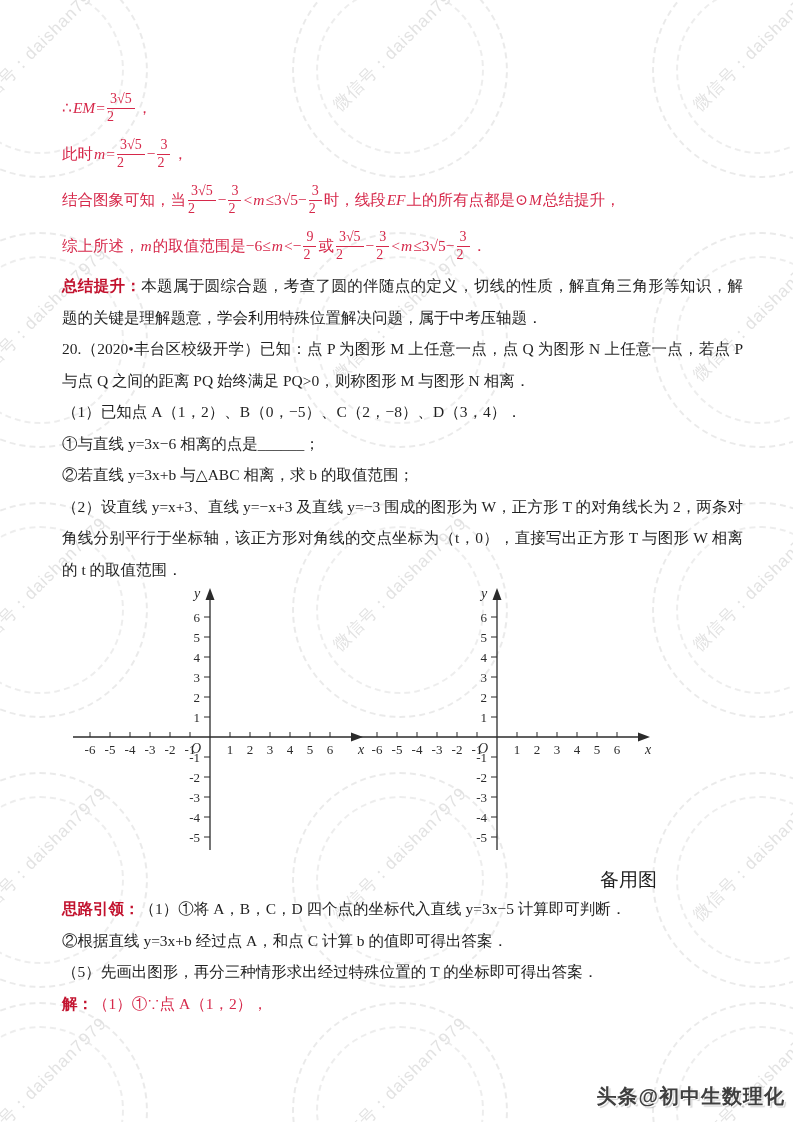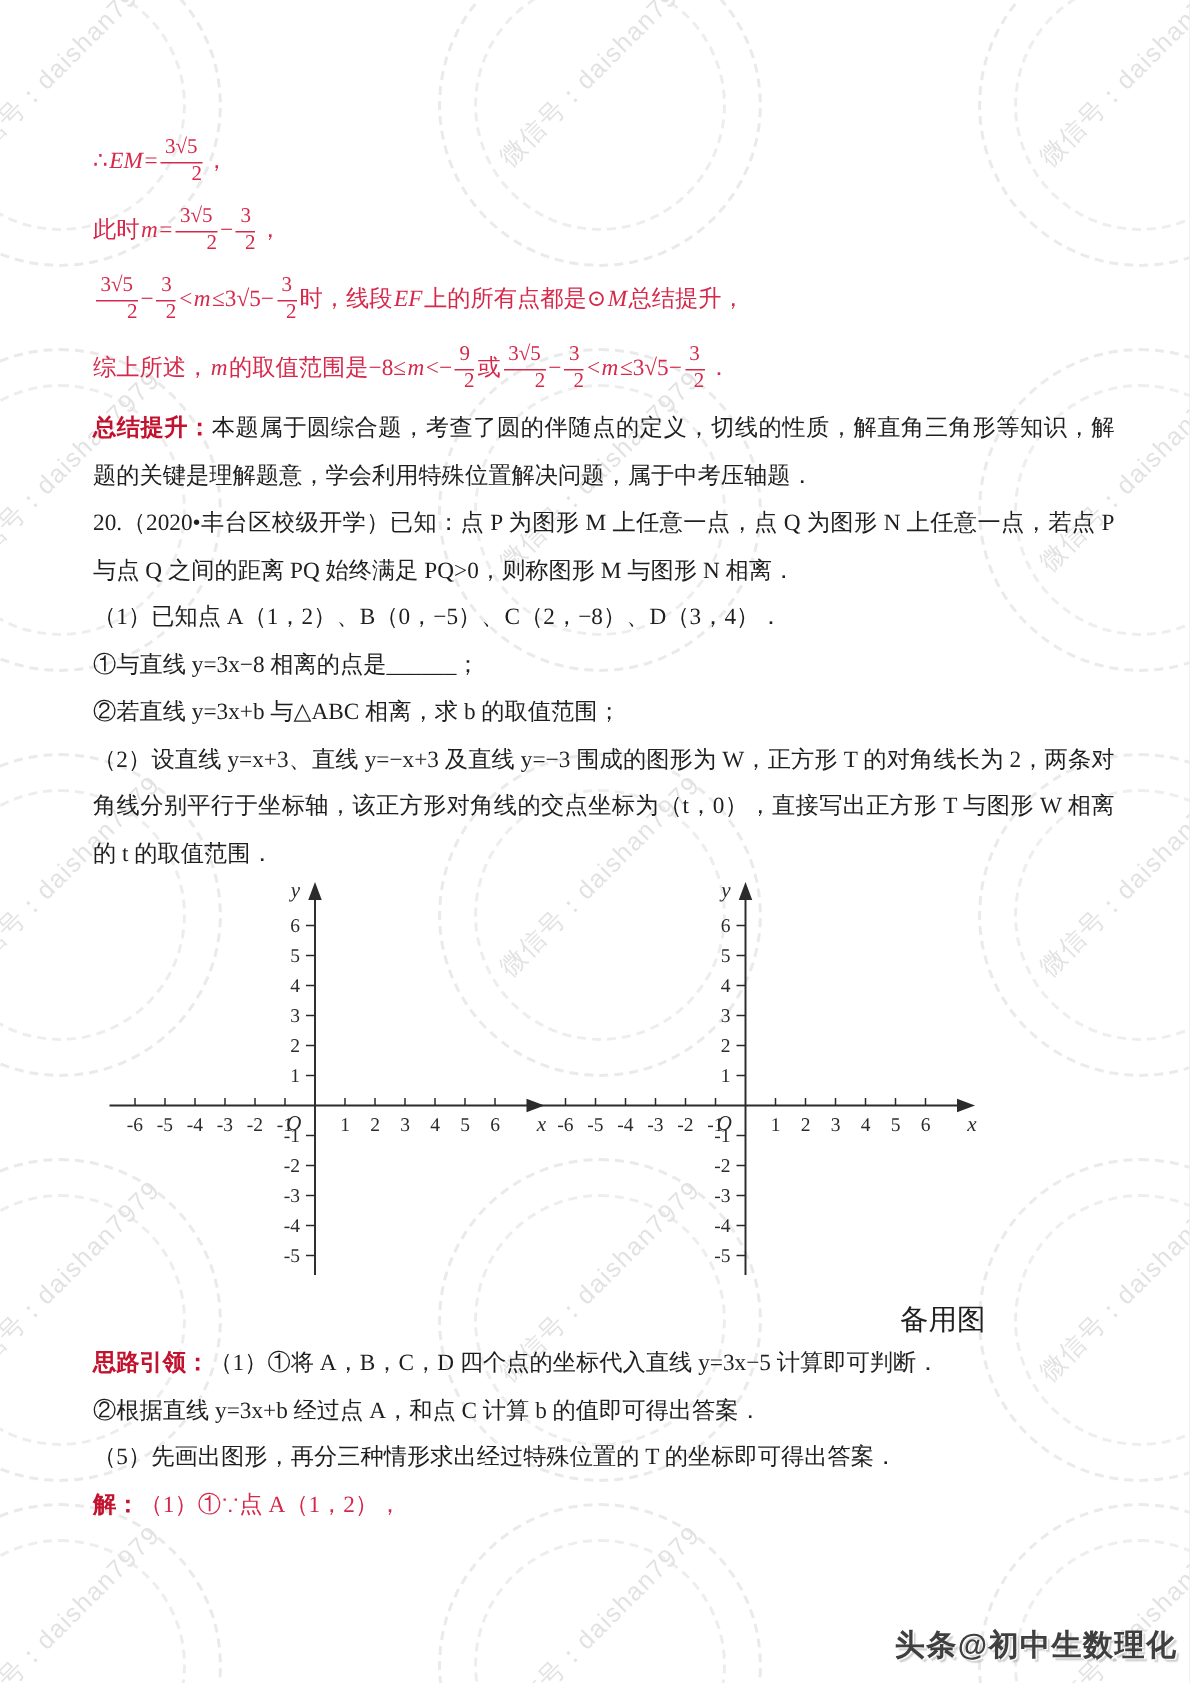--- a/index.html
+++ b/index.html
@@ -45,21 +45,21 @@
   .math{
     margin:0 0 2px 0;
     min-height:44px;
     display:flex;align-items:center;flex-wrap:wrap;
   }
   .red{color:var(--formula-red);}
   .label{color:var(--label-red);font-weight:bold;margin-top:24px;}
   .it{font-style:italic;padding:0 1px;}
   .frac{
     display:inline-block;vertical-align:-0.62em;
-    text-align:right;line-height:1.15;
+    text-align:left;line-height:1.15;
     font-size:14px;margin:0 2px;
   }
   .fn{display:block;padding:0 3px;border-bottom:1.4px solid currentColor;}
   .fd{display:block;}
   
   .figures{position:relative;height:300px;margin:2px 0 6px 0;}
   .fig-left{position:absolute;left:8px;top:0;}
   .fig-right{position:absolute;left:295px;top:0;width:300px;}
   .fig-caption{
     text-align:right;font-size:19px;color:var(--body-text);
@@ -177,20 +177,21 @@
           <span class="fd">2</span>
         </span>
         <span>−</span>
         <span class="frac">
           <span class="fn">3</span>
           <span class="fd">2</span>
         </span>
         <span>，</span>
       </p>
     <p class="math red">
+        <span>结合图象可知，当</span>
         <span class="frac">
           <span class="fn">3√5</span>
           <span class="fd">2</span>
         </span>
         <span>−</span>
         <span class="frac">
           <span class="fn">3</span>
           <span class="fd">2</span>
         </span>
         <span> &lt;</span>
@@ -202,21 +203,21 @@
         </span>
         <span>时，线段 </span>
         <span class="it">EF</span>
         <span> 上的所有点都是⊙</span>
         <span class="it">M</span>
         <span> 总结提升，</span>
       </p>
     <p class="math red">
         <span>综上所述，</span>
         <span class="it">m</span>
-        <span> 的取值范围是−8≤</span>
+        <span> 的取值范围是−6≤</span>
         <span class="it">m</span>
         <span>&lt;−</span>
         <span class="frac">
           <span class="fn">9</span>
           <span class="fd">2</span>
         </span>
         <span>或</span>
         <span class="frac">
           <span class="fn">3√5</span>
           <span class="fd">2</span>
@@ -233,21 +234,21 @@
           <span class="fn">3</span>
           <span class="fd">2</span>
         </span>
         <span>．</span>
       </p>
 
     <p class="para"><b class="label">总结提升：</b><span>本题属于圆综合题，考查了圆的伴随点的定义，切线的性质，解直角三角形等知识，解题的关键是理解题意，学会利用特殊位置解决问题，属于中考压轴题．</span></p>
 
     <p class="para">20.（2020•丰台区校级开学）已知：点 P 为图形 M 上任意一点，点 Q 为图形 N 上任意一点，若点 P 与点 Q 之间的距离 PQ 始终满足 PQ&gt;0，则称图形 M 与图形 N 相离．</p>
     <p class="para">（1）已知点 A（1，2）、B（0，−5）、C（2，−8）、D（3，4）．</p>
-    <p class="para">①与直线 y=3x−8 相离的点是______；</p>
+    <p class="para">①与直线 y=3x−6 相离的点是______；</p>
     <p class="para">②若直线 y=3x+b 与△ABC 相离，求 b 的取值范围；</p>
     <p class="para">（2）设直线 y=x+3、直线 y=−x+3 及直线 y=−3 围成的图形为 W，正方形 T 的对角线长为 2，两条对角线分别平行于坐标轴，该正方形对角线的交点坐标为（t，0），直接写出正方形 T 与图形 W 相离的 t 的取值范围．</p>
 
     <div class="figures">
       <div class="fig-left">
         <svg id="axes-0" width="300" height="270" viewBox="0 0 300 270">
             <line x1="3" y1="150" x2="284" y2="150" stroke="#2b2b2b" stroke-width="1.3"></line>
             <polygon points="293,150 281,145.5 281,154.5" fill="#2b2b2b"></polygon>
             <line x1="140" y1="10" x2="140" y2="263" stroke="#2b2b2b" stroke-width="1.3"></line>
             <polygon points="140,1 135.5,13 144.5,13" fill="#2b2b2b"></polygon>

